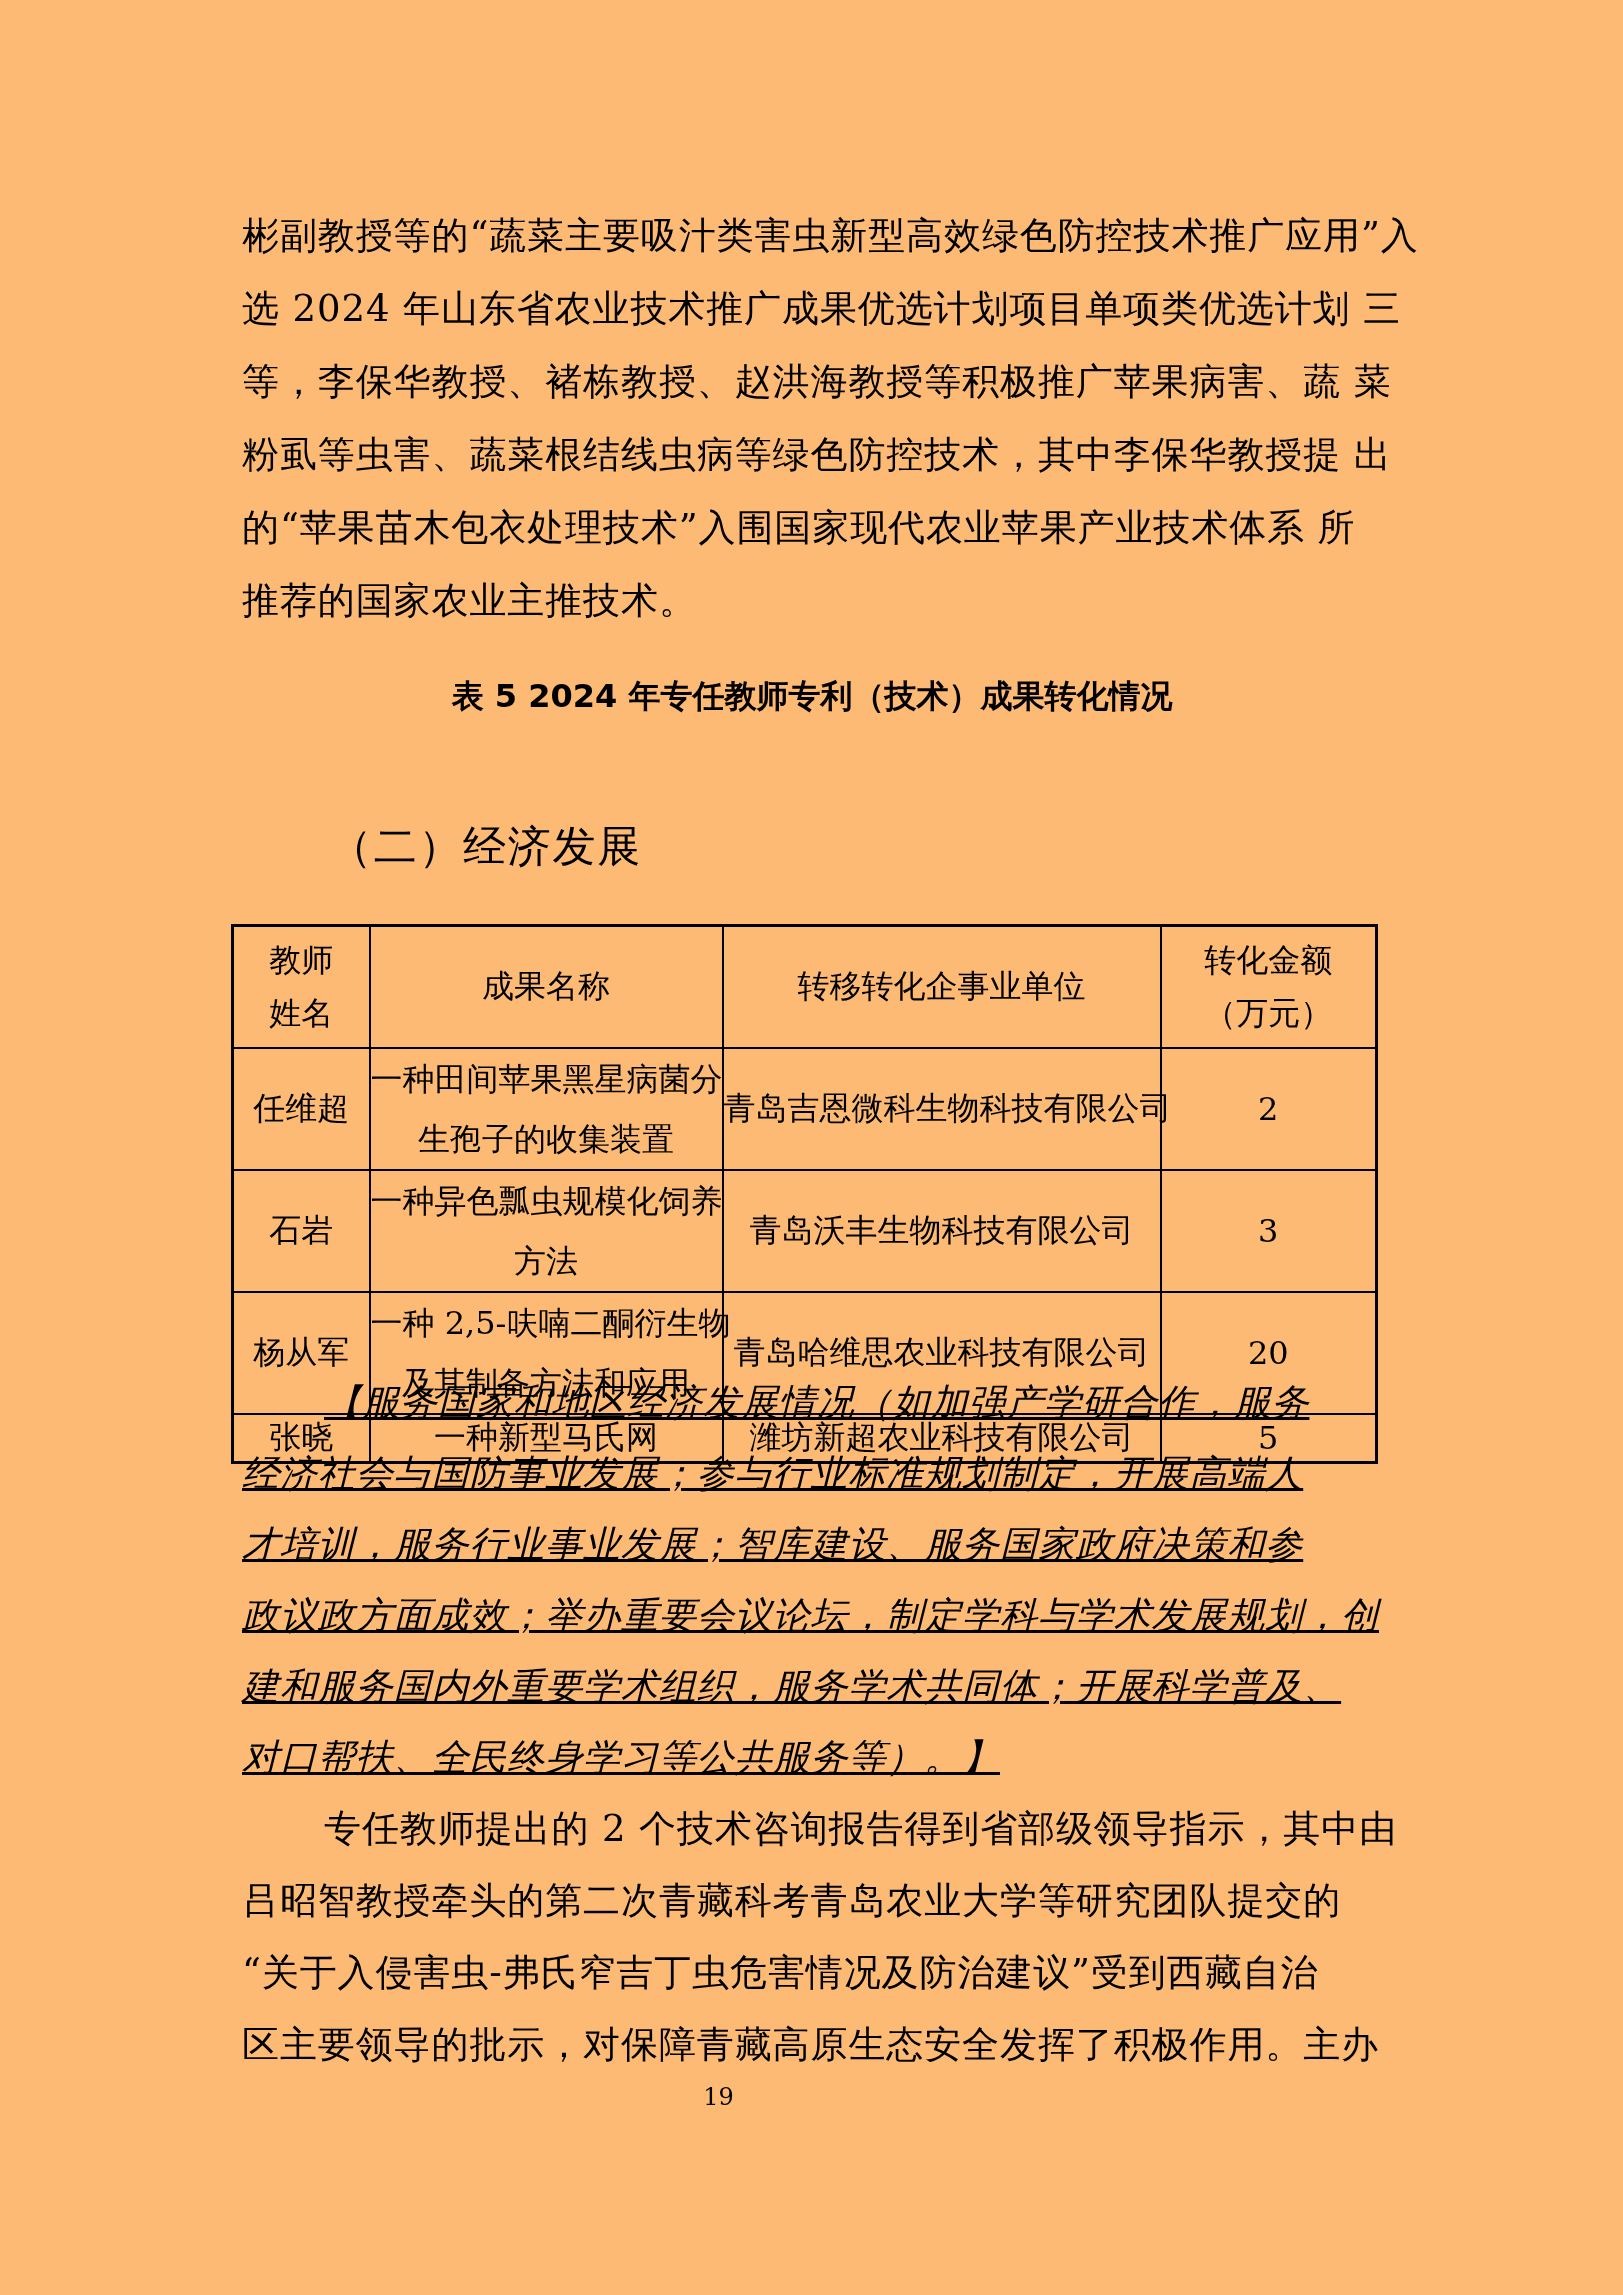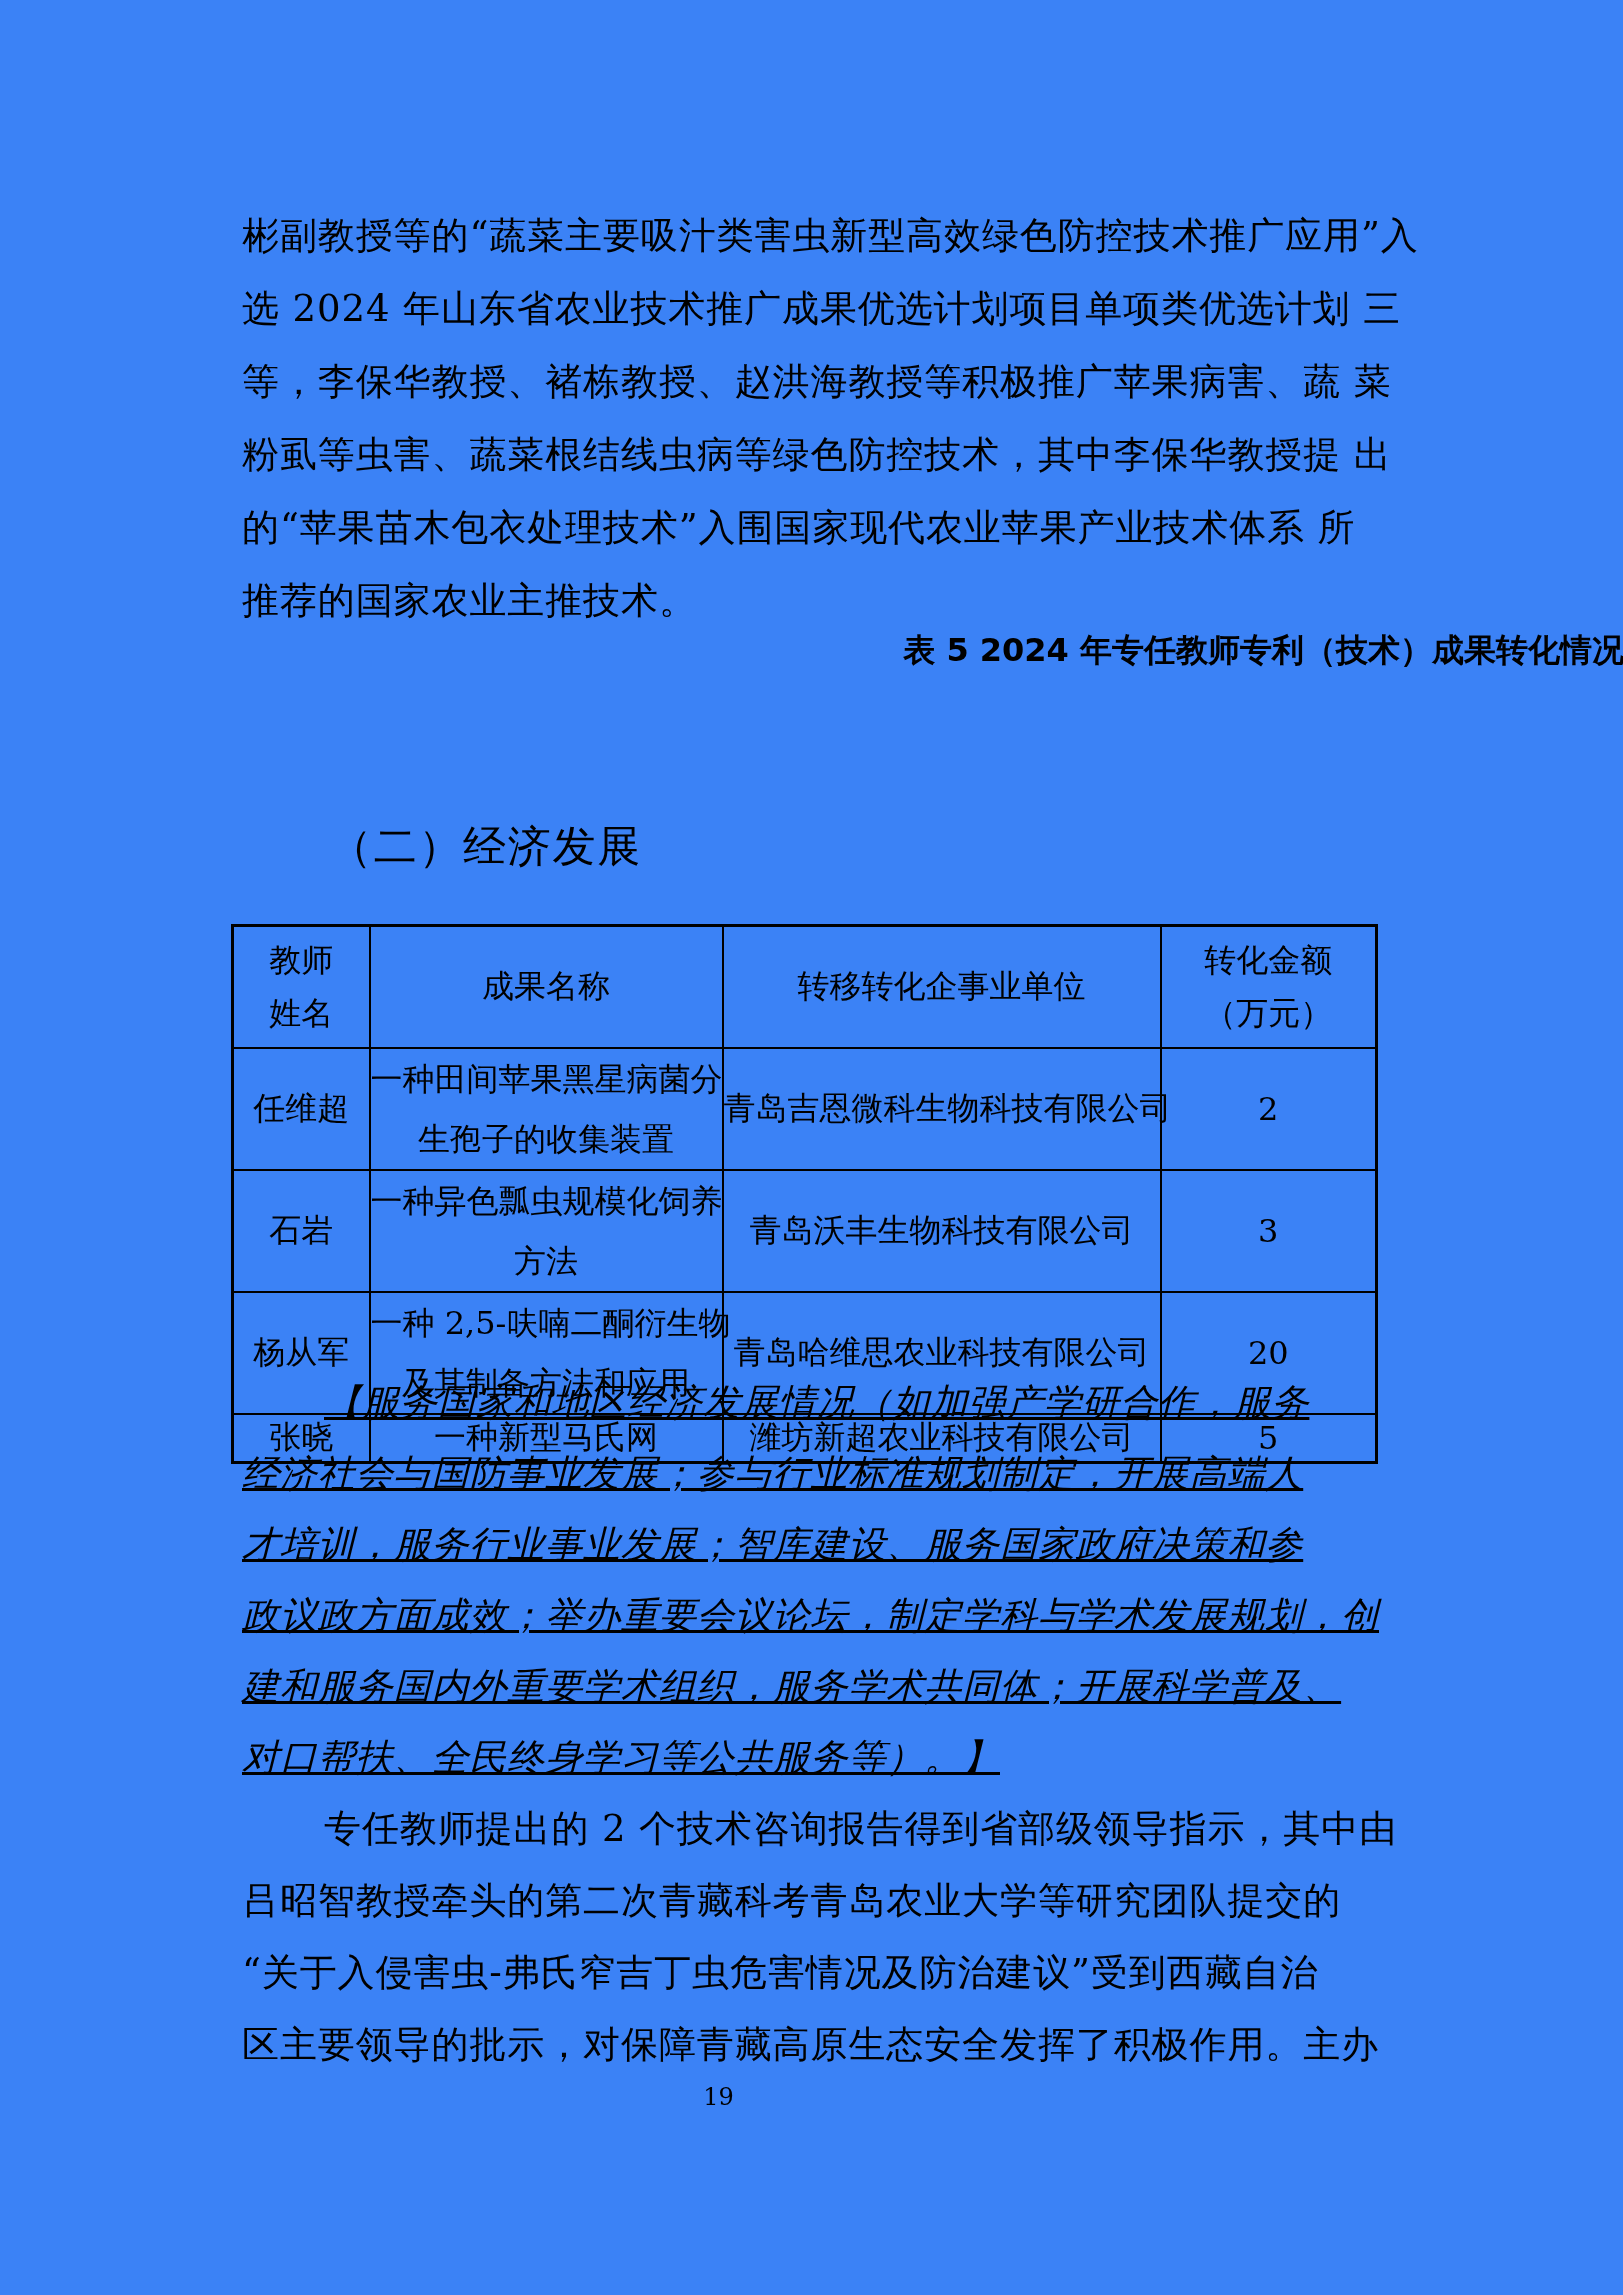--- a/index.html
+++ b/index.html
@@ -1,19 +1,19 @@
 <!DOCTYPE html>
 <html style="font-size:13.7px"><head>
 <meta charset="utf-8">
 <style>
   html,body{margin:0;padding:0;background:#888;}
   .page{
     position:relative;
     width:1624px;height:2295px;
-    background:#3b82f6;
+    background:#fdba74;
     overflow:hidden;
     font-family:"DejaVu Serif","Liberation Serif",serif;
     color:#000;
   }
   .abs{position:absolute;}
   .para{left:242px;width:1144px;}
   .para .line{
     font-size:37px;
     line-height:73px;
     white-space:nowrap;
@@ -71,21 +71,21 @@
 
   <div class="abs para" style="top:199px;">
     <div class="line">彬副教授等的“蔬菜主要吸汁类害虫新型高效绿色防控技术推广应用”入</div>
     <div class="line">选 2024 年山东省农业技术推广成果优选计划项目单项类优选计划 三</div>
     <div class="line">等，李保华教授、褚栋教授、赵洪海教授等积极推广苹果病害、蔬 菜</div>
     <div class="line">粉虱等虫害、蔬菜根结线虫病等绿色防控技术，其中李保华教授提 出</div>
     <div class="line">的“苹果苗木包衣处理技术”入围国家现代农业苹果产业技术体系 所</div>
     <div class="line">推荐的国家农业主推技术。</div>
   </div>
 
-  <div class="abs caption" style="top:632px;text-align:right;">表 5  2024 年专任教师专利（技术）成果转化情况</div>
+  <div class="abs caption" style="top:678px;">表 5  2024 年专任教师专利（技术）成果转化情况</div>
 
   <div class="abs heading" style="top:823px;">（二）经济发展</div>
 
   <table class="abs dtable">
     <colgroup>
       <col style="width:137px">
         <col style="width:353px">
         <col style="width:438px">
         <col style="width:216px">
     </colgroup>

